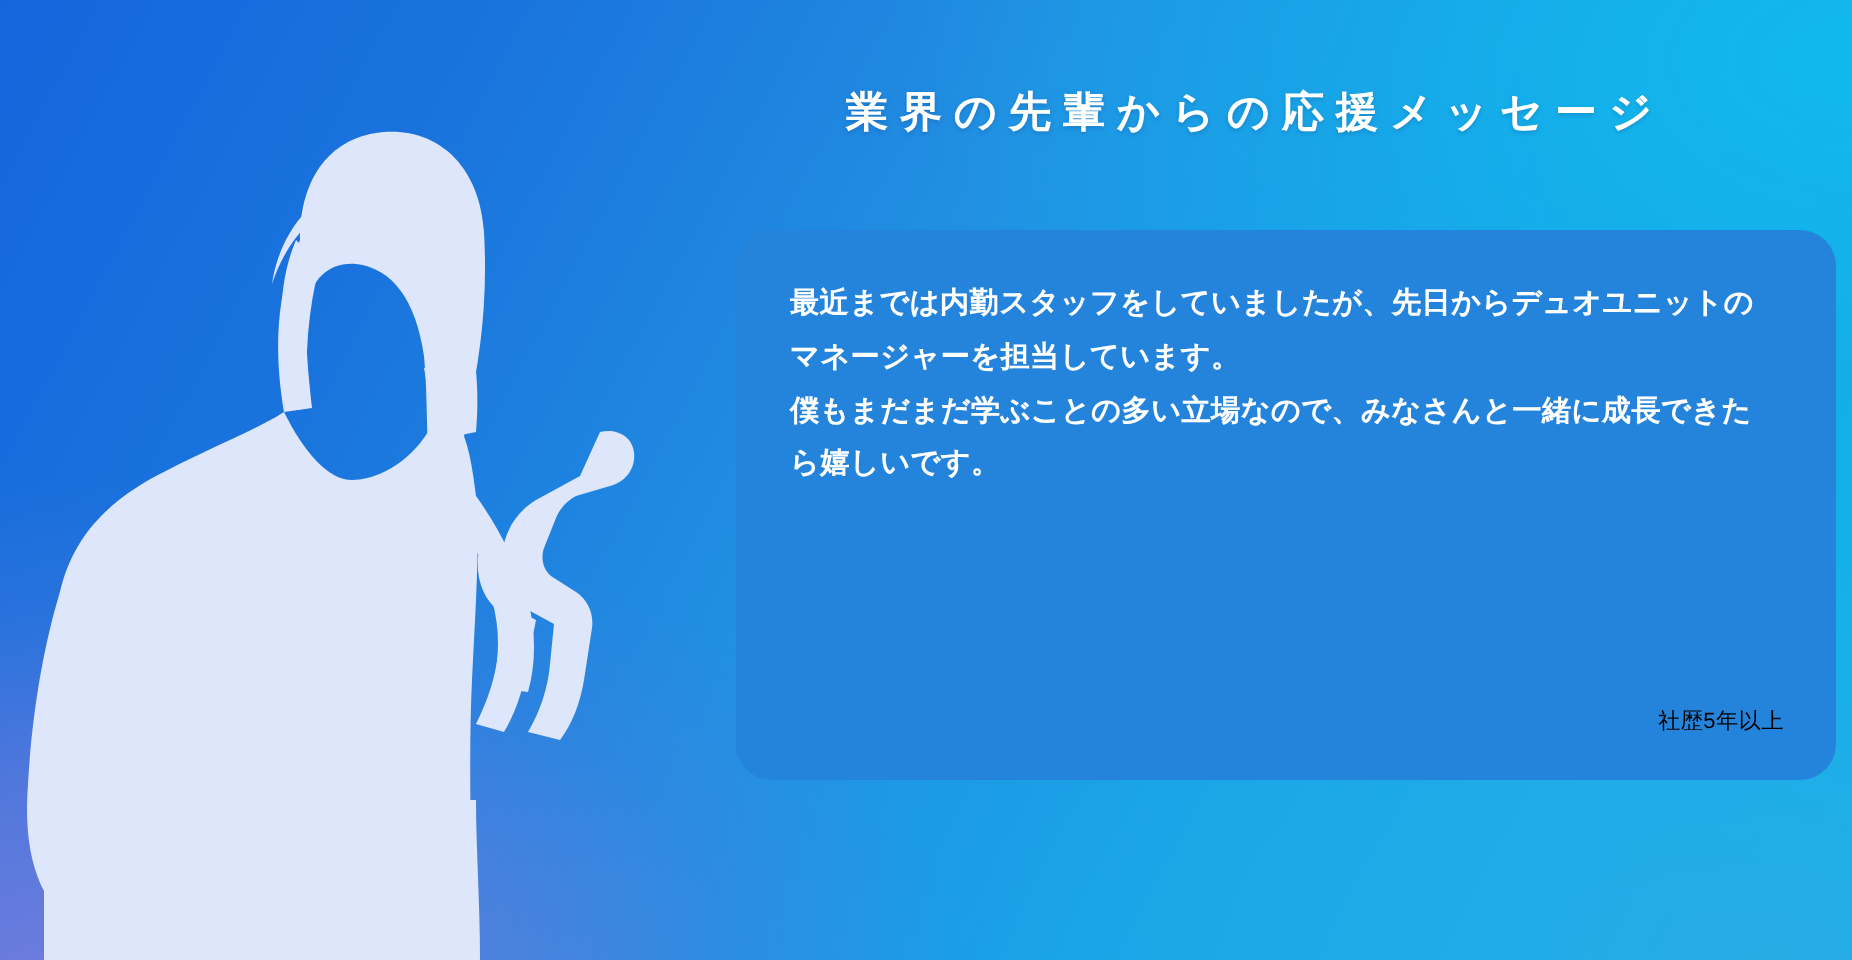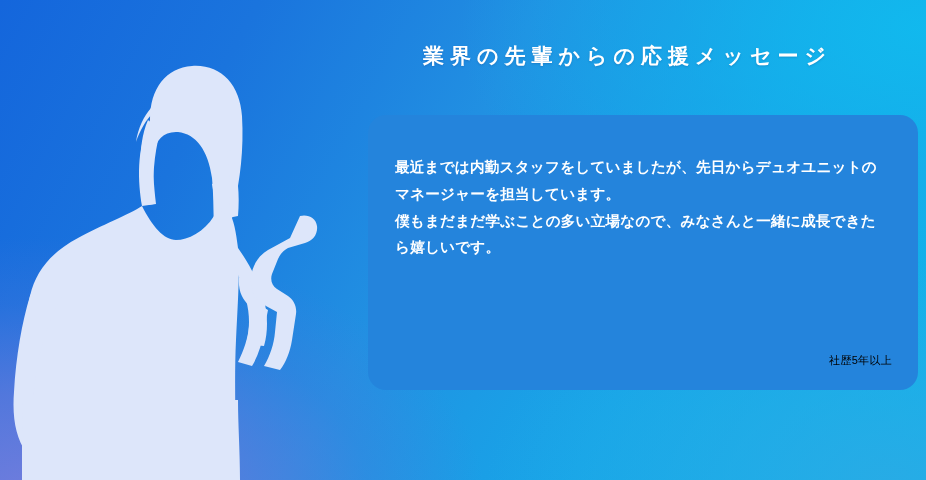--- a/index.html
+++ b/index.html
@@ -76,21 +76,21 @@
   
   .card {
     position: absolute;
     left: 368px;
     top: 115px;
     width: 550px;
     height: 275px;
     background: #2484dc;
     border-radius: 18px;
     box-sizing: border-box;
-    padding: 39px 28px 18px 27px;
+    padding: 24px 28px 18px 27px;
   }
   .card-body {
     color: #ffffff;
     font-size: 14.6px;
     font-weight: bold;
     line-height: 26.8px;
     letter-spacing: 0.2px;
   }
   .card-body p {
     margin: 0;

